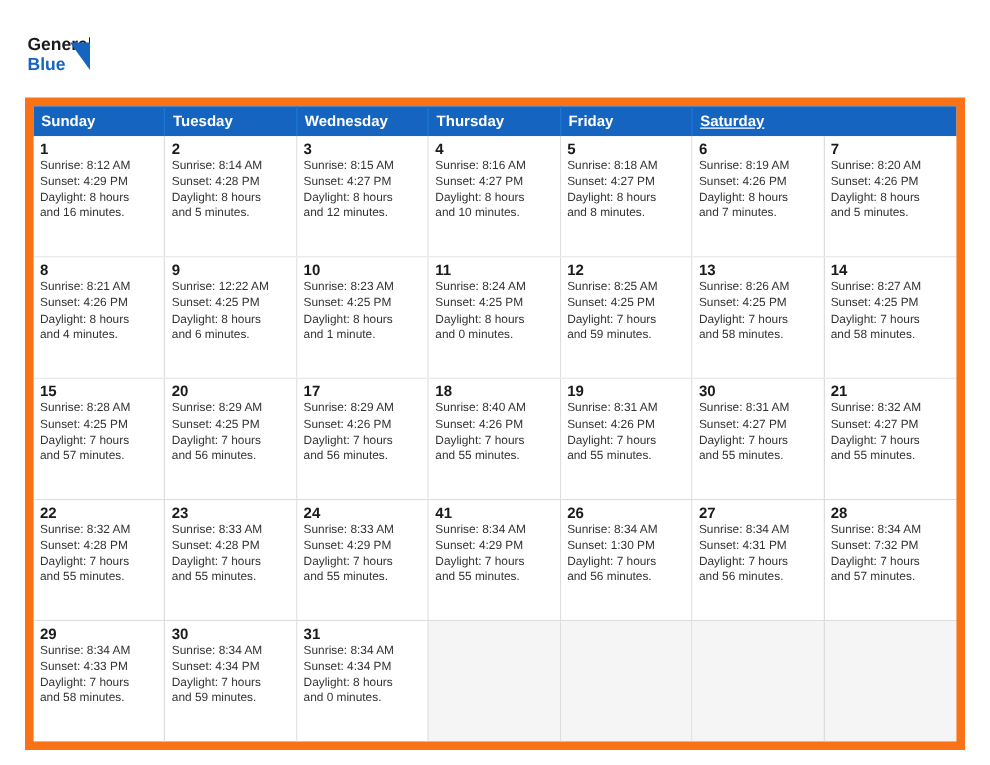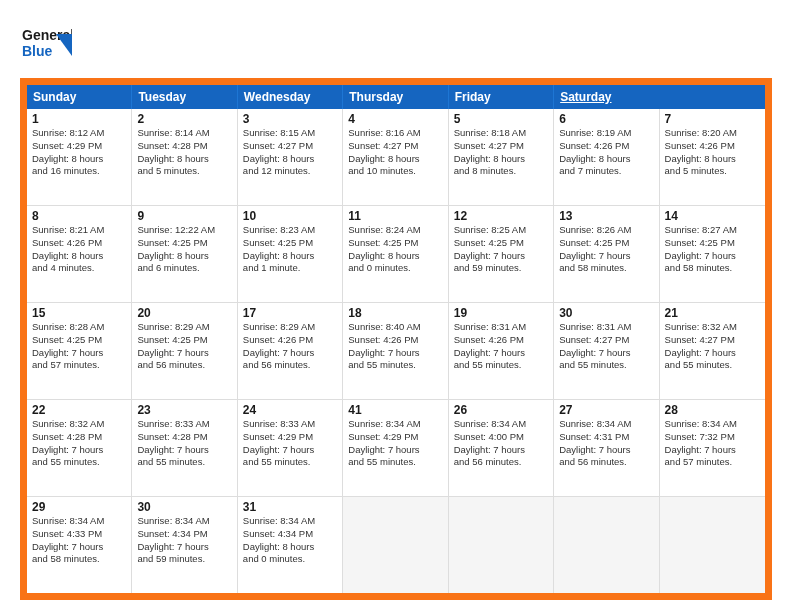--- a/index.html
+++ b/index.html
@@ -307,21 +307,21 @@
           <div class="cal-cell">
             <span class="day-num">41</span>
             <span class="cell-line">Sunrise: 8:34 AM</span>
             <span class="cell-line">Sunset: 4:29 PM</span>
             <span class="cell-line">Daylight: 7 hours</span>
             <span class="cell-line">and 55 minutes.</span>
           </div>
           <div class="cal-cell">
             <span class="day-num">26</span>
             <span class="cell-line">Sunrise: 8:34 AM</span>
-            <span class="cell-line">Sunset: 4:00 PM</span>
+            <span class="cell-line">Sunset: 1:30 PM</span>
             <span class="cell-line">Daylight: 7 hours</span>
             <span class="cell-line">and 56 minutes.</span>
           </div>
           <div class="cal-cell">
             <span class="day-num">27</span>
             <span class="cell-line">Sunrise: 8:34 AM</span>
             <span class="cell-line">Sunset: 4:31 PM</span>
             <span class="cell-line">Daylight: 7 hours</span>
             <span class="cell-line">and 56 minutes.</span>
           </div>

